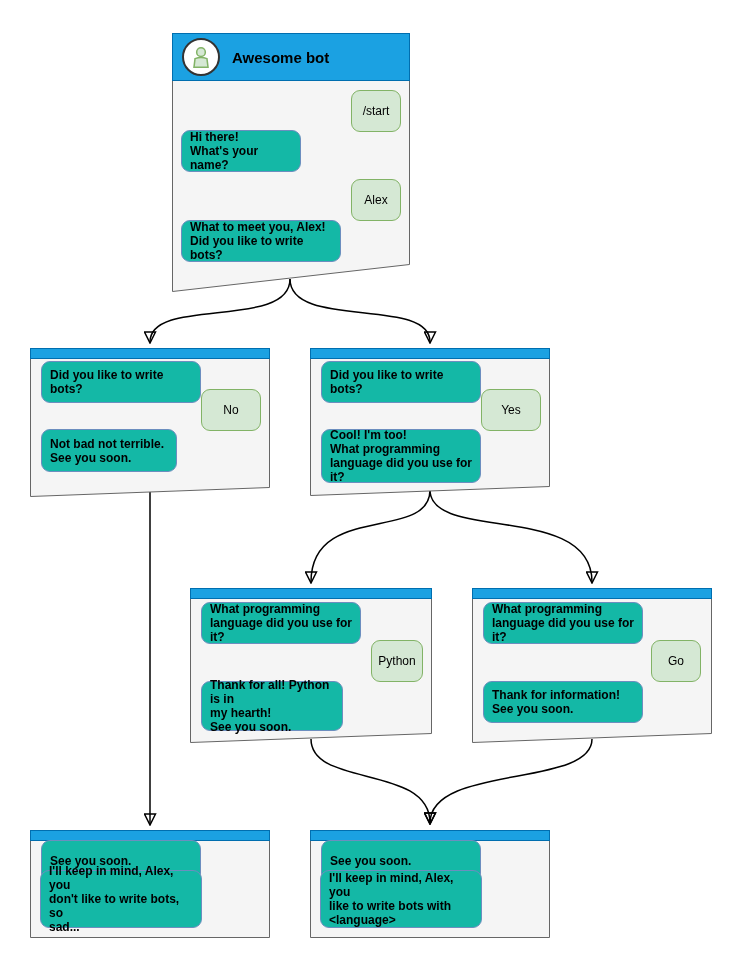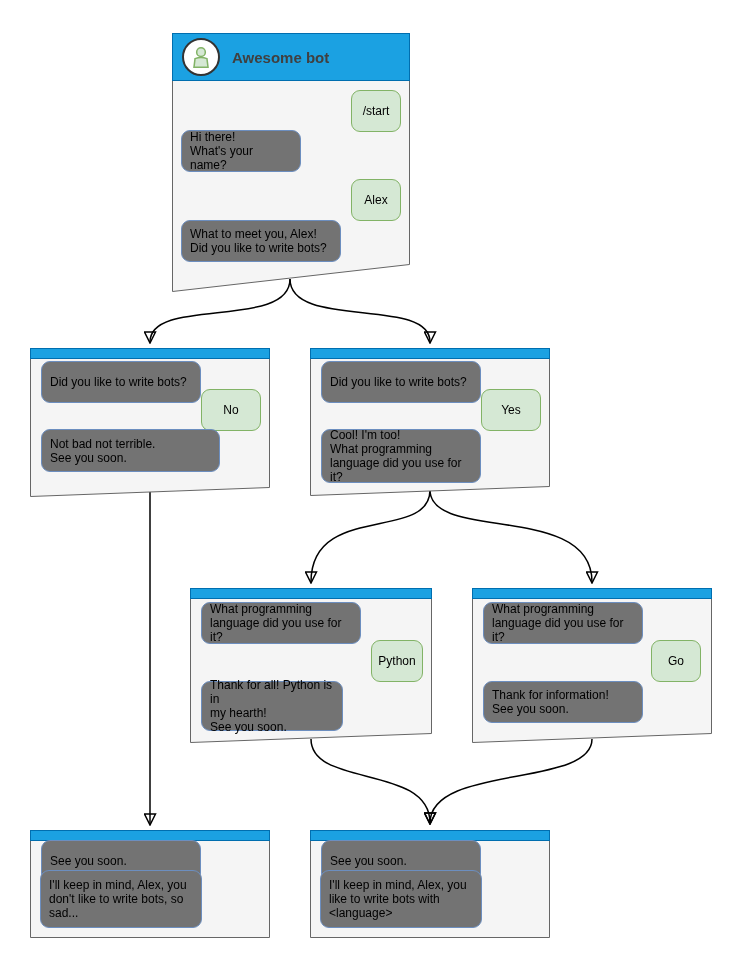--- a/index.html
+++ b/index.html
@@ -21,28 +21,28 @@
     background:#1ba1e2; border:1px solid #006eaf; box-sizing:border-box;
   }
   .hdr.big { height:48px; display:flex; align-items:center; }
   .hdr.small { height:11px; }
 
   .avatar {
     width:38px; height:38px; margin-left:9px; box-sizing:border-box;
     background:#ffffff; border:2px solid #333333; border-radius:50%;
     display:flex; align-items:center; justify-content:center; flex:0 0 auto;
   }
-  .title { color:#404040; font-weight:bold; font-size:15px; margin-left:12px; }
+  .title { color:#000000; font-weight:bold; font-size:15px; margin-left:12px; }
 
   .bub {
     position:absolute; box-sizing:border-box; border-radius:9px;
     font-size:12px; line-height:14px; padding:20px 8px; color:#000;
     display:flex; align-items:center; white-space:pre-line;
   }
-  .bub.bot  { background:#737373; border:1px solid #6c8ebf; }
+  .bub.bot  { background:#14b8a6; border:1px solid #6c8ebf;font-weight:bold; }
   .bub.user { background:#d5e8d4; border:1px solid #82b366; justify-content:center; text-align:center; }
 
   
   #w1 { left:172px; top:33px;  width:238px; height:259px; }
   #w2 { left:30px;  top:348px; width:240px; height:149px; }
   #w3 { left:310px; top:348px; width:240px; height:148px; }
   #w4 { left:190px; top:588px; width:242px; height:155px; }
   #w5 { left:472px; top:588px; width:240px; height:155px; }
   #w6 { left:30px;  top:830px; width:240px; height:108px; }
   #w7 { left:310px; top:830px; width:240px; height:108px; }
@@ -86,21 +86,21 @@
 Did you like to write bots?</div>
 </div>
 
 <div class="win" id="w2">
   <svg class="frame" width="240" height="149">
     <polygon points="0.5,0.5 239.5,0.5 239.5,139.5 0.5,148.5"></polygon>
   </svg>
   <div class="hdr small"></div>
   <div class="bub bot" style="left:11px;top:13px;width:160px;height:25px">Did you like to write bots?</div>
   <div class="bub user" style="left:171px;top:41px;width:60px;height:42px">No</div>
-  <div class="bub bot" style="left:11px;top:81px;width:179px;height:43px">Not bad not terrible.
+  <div class="bub bot" style="left:11px;top:81px;width:136px;height:43px">Not bad not terrible.
 See you soon.</div>
 </div>
 
 <div class="win" id="w3">
   <svg class="frame" width="240" height="148">
     <polygon points="0.5,0.5 239.5,0.5 239.5,138.5 0.5,147.5"></polygon>
   </svg>
   <div class="hdr small"></div>
   <div class="bub bot" style="left:11px;top:13px;width:160px;height:25px">Did you like to write bots?</div>
   <div class="bub user" style="left:171px;top:41px;width:60px;height:16px">Yes</div>

